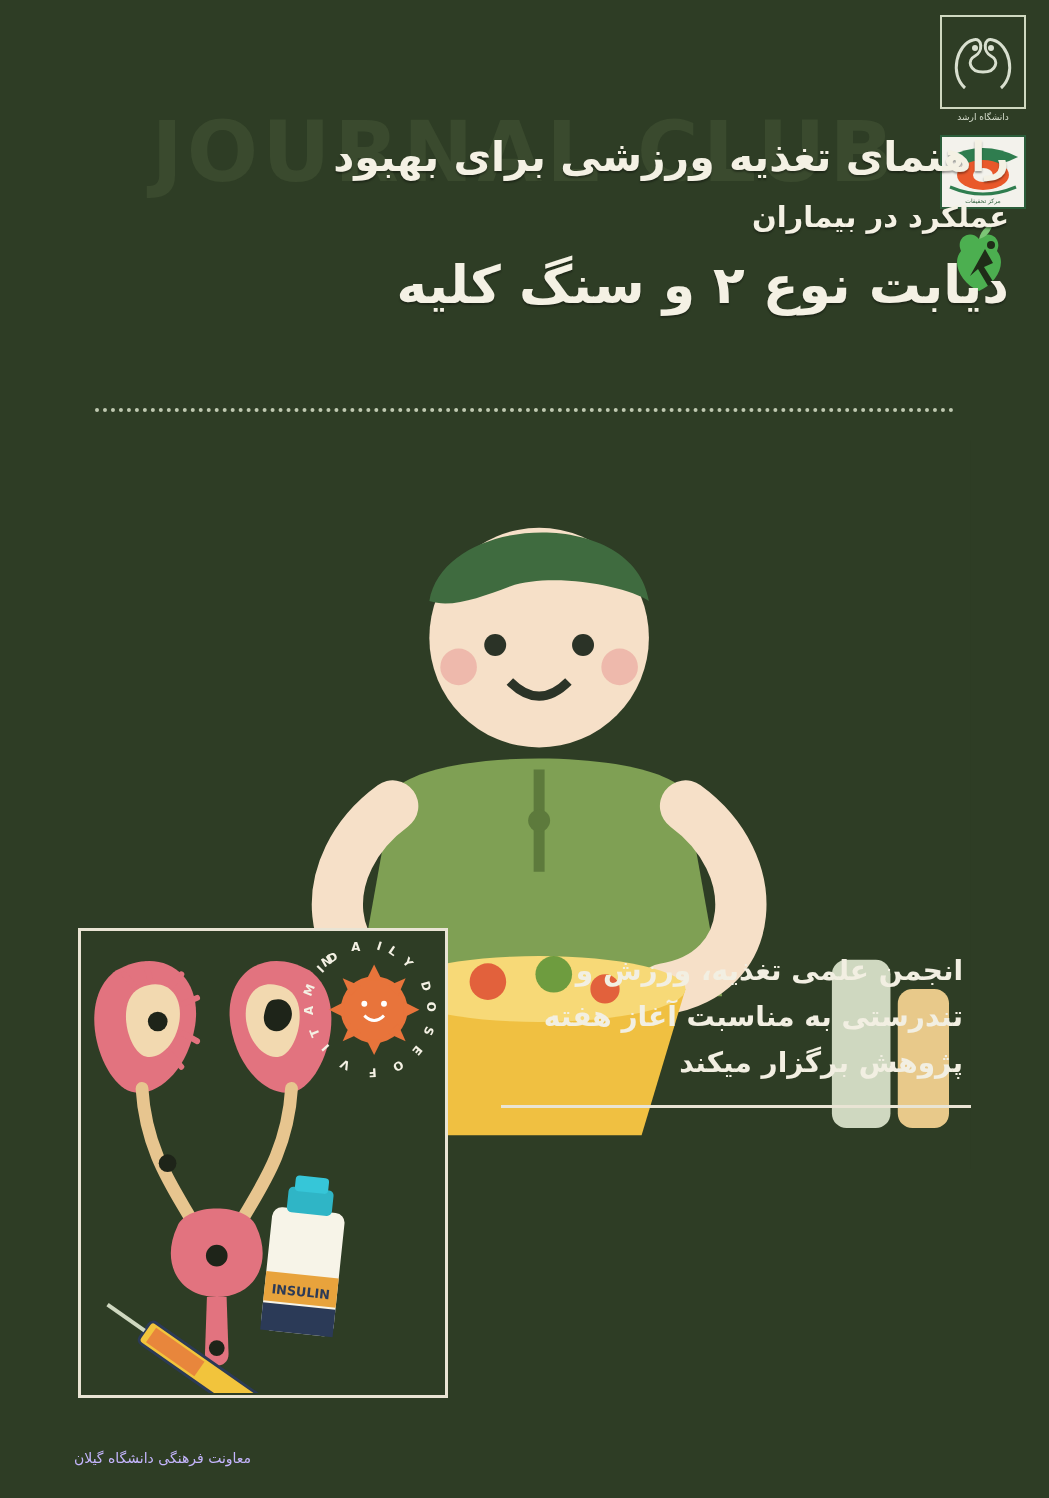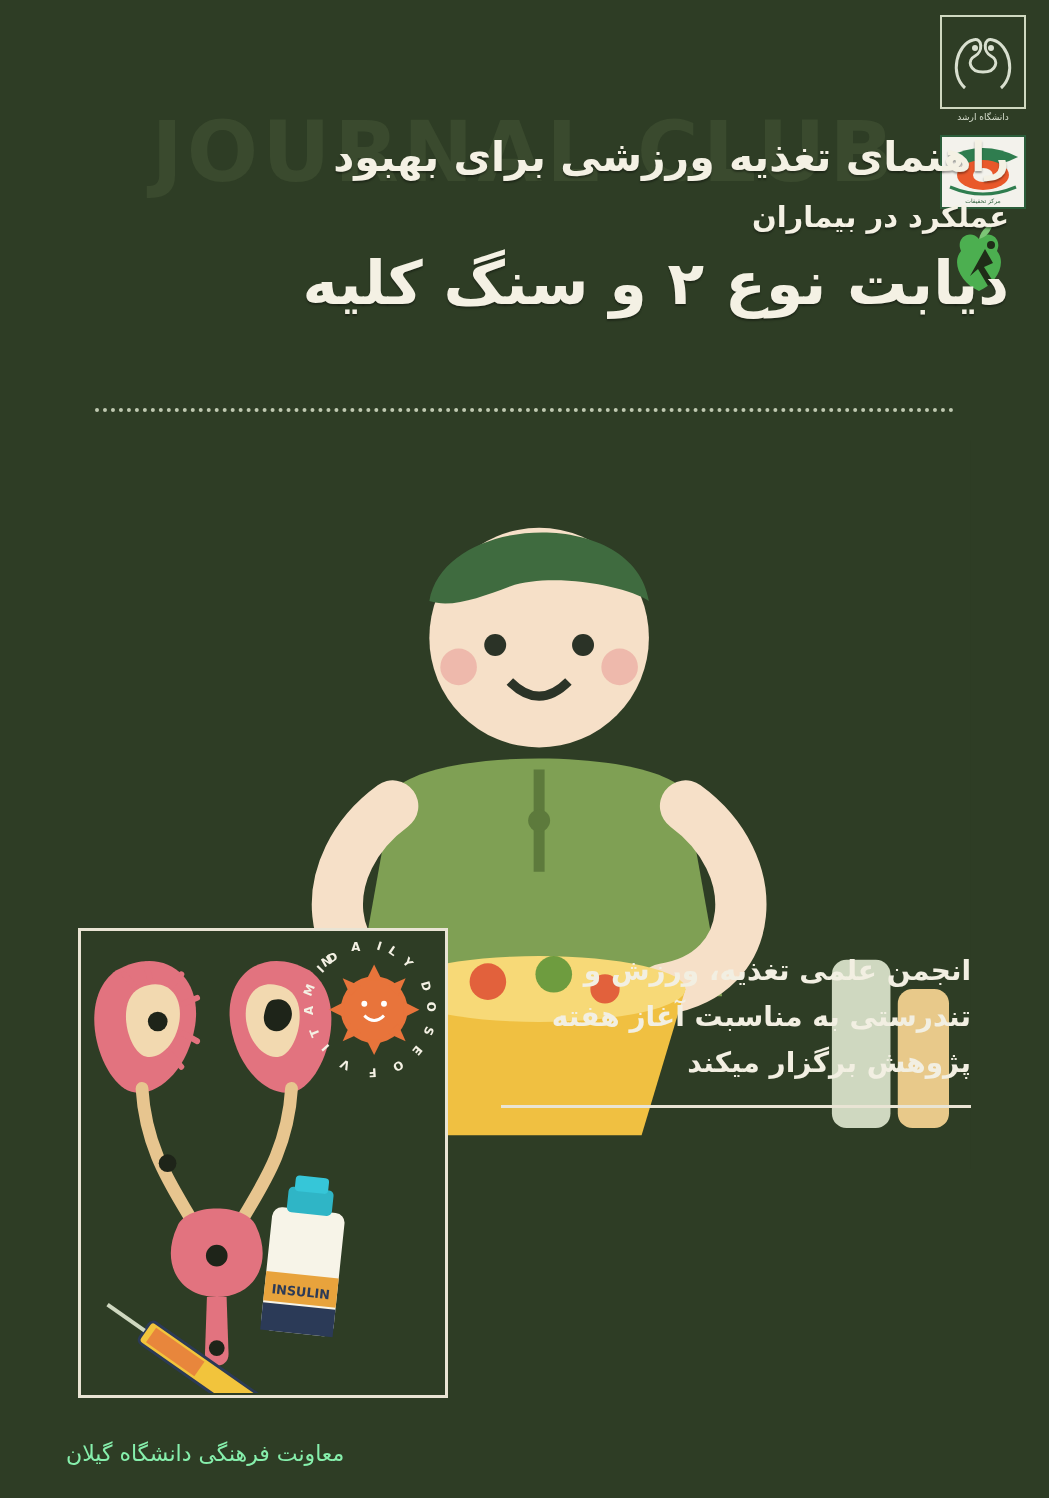--- a/index.html
+++ b/index.html
@@ -55,21 +55,21 @@
     text-align: right;
   }
   .title-line {
     color: #f4f1e4;
     font-weight: bold;
     line-height: 1.45;
     text-shadow: 0 2px 2px rgba(0,0,0,.35);
   }
   .t1 { font-size: 41px; }
   .t2 { font-size: 29px; margin-top: 9px; }
-  .t3 { font-size: 60px; margin-top: 2px; }
+  .t3 { font-size: 52px; margin-top: 10px; }
 
   
   .dotted {
     position: absolute;
     top: 408px; right: 95px; left: 95px;
     border-top: 4px dotted #cfd8c0;
     opacity: .9;
   }
 
   
@@ -89,21 +89,21 @@
   .cell-top .sub { border: 3px solid #e9e4d4; }
   .cell-diab { flex: 1; }
   .cell-bottom { height: 196px; display: flex; gap: 18px; border: none; }
   .cell-bottom .sub { border: 3px solid #e9e4d4; }
   .cell-mind { width: 240px; }
   .cell-cook { flex: 1; }
 
   
   .intro {
     position: absolute;
-    top: 948px; right: 78px; width: 490px;
+    top: 948px; right: 86px; width: 490px;
     color: #f2efe2;
     font-size: 28px; line-height: 1.65;
     text-align: right;
     font-weight: 600;
   }
   .rule {
     position: absolute;
     top: 1105px; right: 78px; width: 470px;
     border-top: 3px solid #e9e4d4;
   }
@@ -126,22 +126,22 @@
   .frame-bottom {
     position: absolute;
     top: 928px; left: 78px; width: 370px; height: 470px;
     border: 3px solid #e9e4d4;
     overflow: hidden;
   }
 
   
   .footer {
     position: absolute;
-    bottom: 32px; left: 66px;
-    color: #86efac; font-size: 22px;
+    bottom: 32px; left: 74px;
+    color: #c4b5fd; font-size: 14px;
   }
 
   
   .art { position: absolute; inset: 0; }
   svg { display: block; }
 </style>
 </head>
 <body>
 
 <div class="poster">

